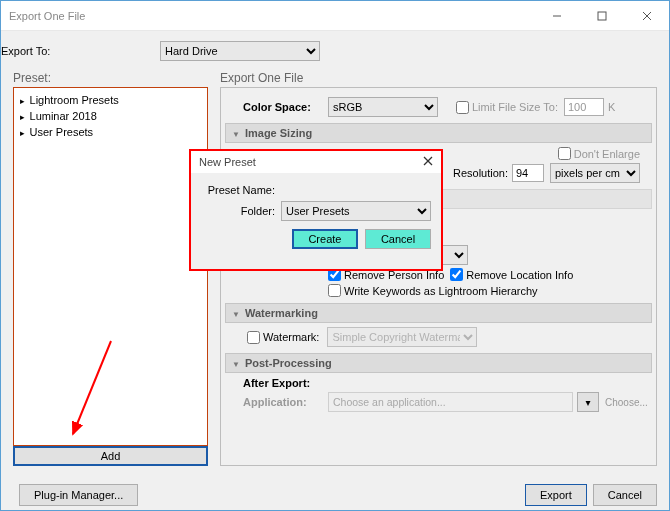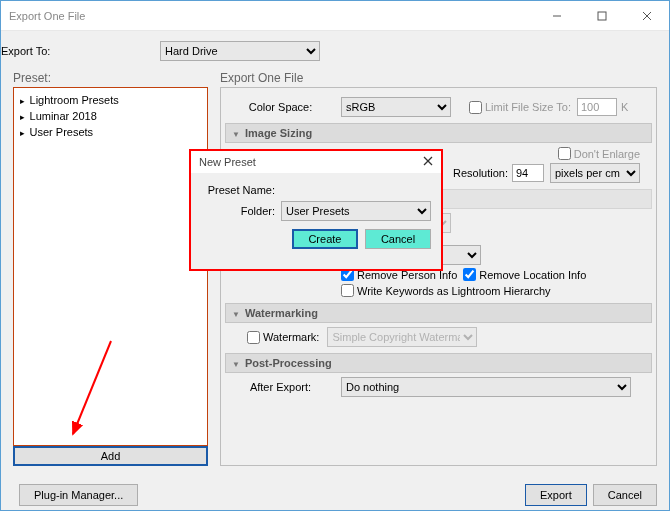--- a/index.html
+++ b/index.html
@@ -19,21 +19,21 @@
   .preset-list { flex: 1; border: 1px solid #c2410c; background: #fff; padding: 4px 2px; overflow: auto; position: relative; }
   .preset-item { padding: 2px 4px; cursor: default; }
   .preset-item::before { content: "▸"; font-size: 9px; margin-right: 5px; color: #000; }
   .btnrow { display: flex; }
   .btnrow button { flex: 1; height: 20px; background: #e1e1e1; border: 1px solid #adadad; }
   .btnrow button.primary { border: 2px solid #1a5aa8; background: #e1e1e1; }
   .btnrow button:disabled { color: #9d9d9d; }
   .right { flex: 1; margin-left: 12px; display: flex; flex-direction: column; }
   .settings { flex: 1; border: 1px solid #bdbdbd; background: #f0f0f0; overflow: hidden; position: relative; padding: 6px 8px 6px 22px; }
   .row { display: flex; align-items: center; margin: 3px 0; }
-  .row .lab { width: 75px; text-align: center; margin-right: 23px; }
+  .row .lab { width: 75px; text-align: left; margin-right: 10px; font-weight: bold; }
   .sect { background: #dcdcdc; border: 1px solid #c5c5c5; padding: 3px 6px; margin: 6px -4px 4px -18px; font-weight: bold; color: #555; }
   .sect::before { content: "▼"; font-size: 8px; margin-right: 5px; color: #777; }
   input[type=text].num { width: 40px; text-align: left; border: 1px solid #adadad; background: #fff; height: 18px; padding: 0 3px; }
   input[type=checkbox] { margin: 0 3px 0 0; vertical-align: middle; }
   .dim { color: #989898; }
   select.dim, input.dim { background: #e8e8e8; color: #989898; }
   .footer { position: absolute; bottom: 4px; left: 12px; right: 12px; display: flex; }
   .footer .spacer { flex: 1; }
   .footer button { height: 22px; padding: 0 14px; background: #e1e1e1; border: 1px solid #adadad; margin-left: 6px; }
   .footer button.primary { border: 1px solid #1a5aa8; }
@@ -162,21 +162,28 @@
           <span style="width:4px"></span>
           <input type="checkbox" style="">
           <span>Watermark:</span>
           <span style="width:8px"></span>
           <select class="dim watermark-sel" disabled=""><option>Simple Copyright Watermark</option></select>
         </div>
 
         <div class="sect">Post-Processing</div>
         <div class="row">
           <span class="lab">After Export:</span>
-          <select class="afterexp-sel"><option>Do nothing</option></select>
+        </div>
+        <div class="row">
+          <span class="lab dim">Application:</span>
+          <div class="app-sel" style="border:1px solid #cfcfcf;background:#eee;height:20px;display:flex;align-items:center;padding:0 4px;">
+            <span class="chooseapp">Choose an application...</span>
+          </div>
+          <button class="threedot">▾</button>
+          <span class="dim" style="margin-left:6px;font-size:10px">Choose...</span>
         </div>
 
       </div>
     </div>
   </div>
 
   <div class="dialog">
     <div class="dtitle">
       <span>New Preset</span>
       <div class="spacer"></div>

